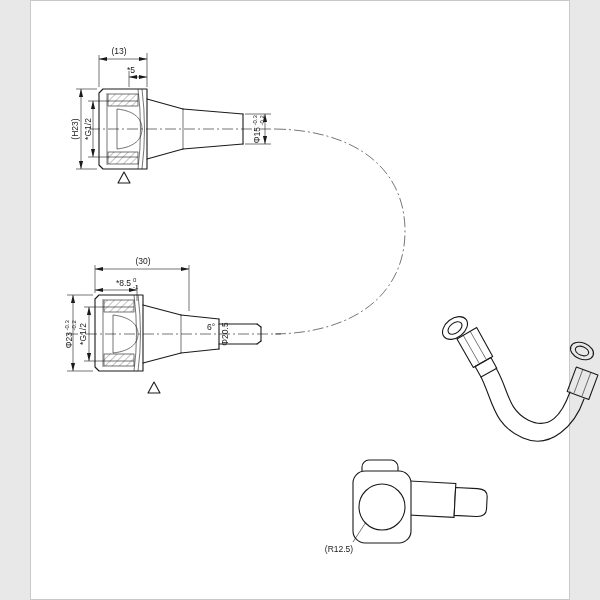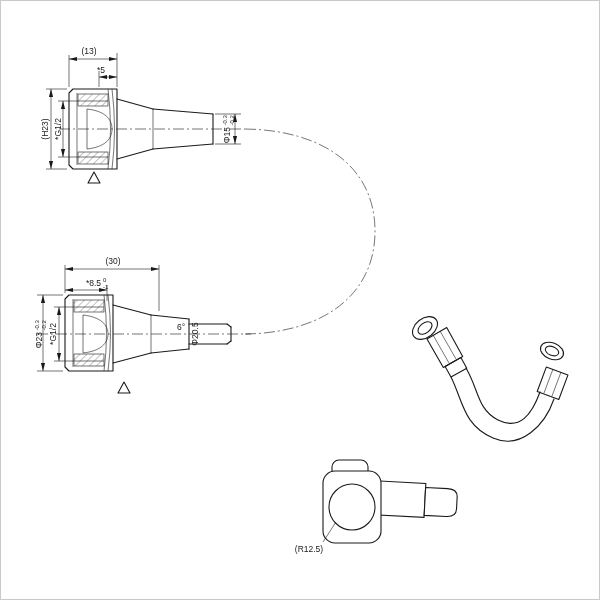--- a/index.html
+++ b/index.html
@@ -1,18 +1,18 @@
 <!DOCTYPE html>
 <html><head>
 <meta charset="utf-8">
 <style>
   html,body{margin:0;padding:0;background:#e8e8e8;}
   .canvas{
     position:relative;
-    width:600px;height:600px;
+    width:540px;height:600px;
     background:#ffffff;
     border:1px solid #c9c9c9;
     box-sizing:border-box;
     margin:0 auto;
     font-family:"Liberation Sans", sans-serif;
   }
   svg text{
     font-family:"Liberation Sans", sans-serif;
     font-size:8.5px;
     fill:#1a1a1a;

